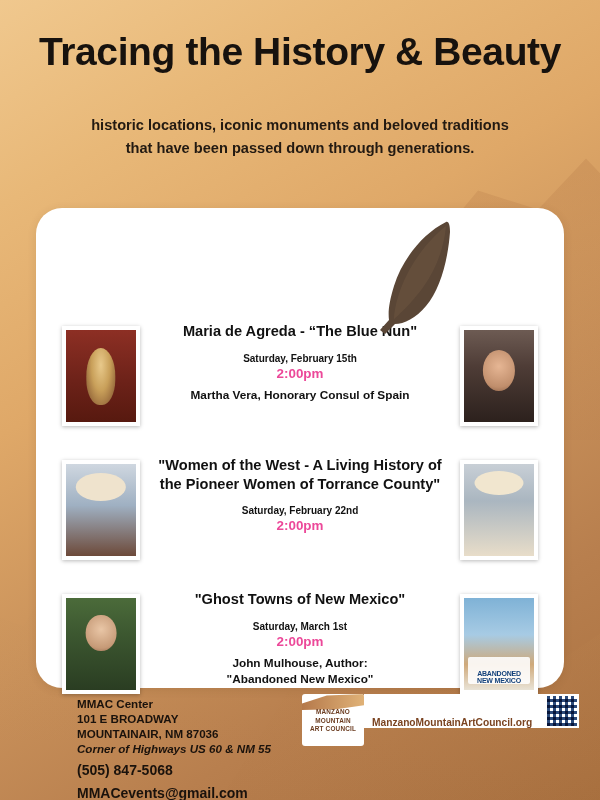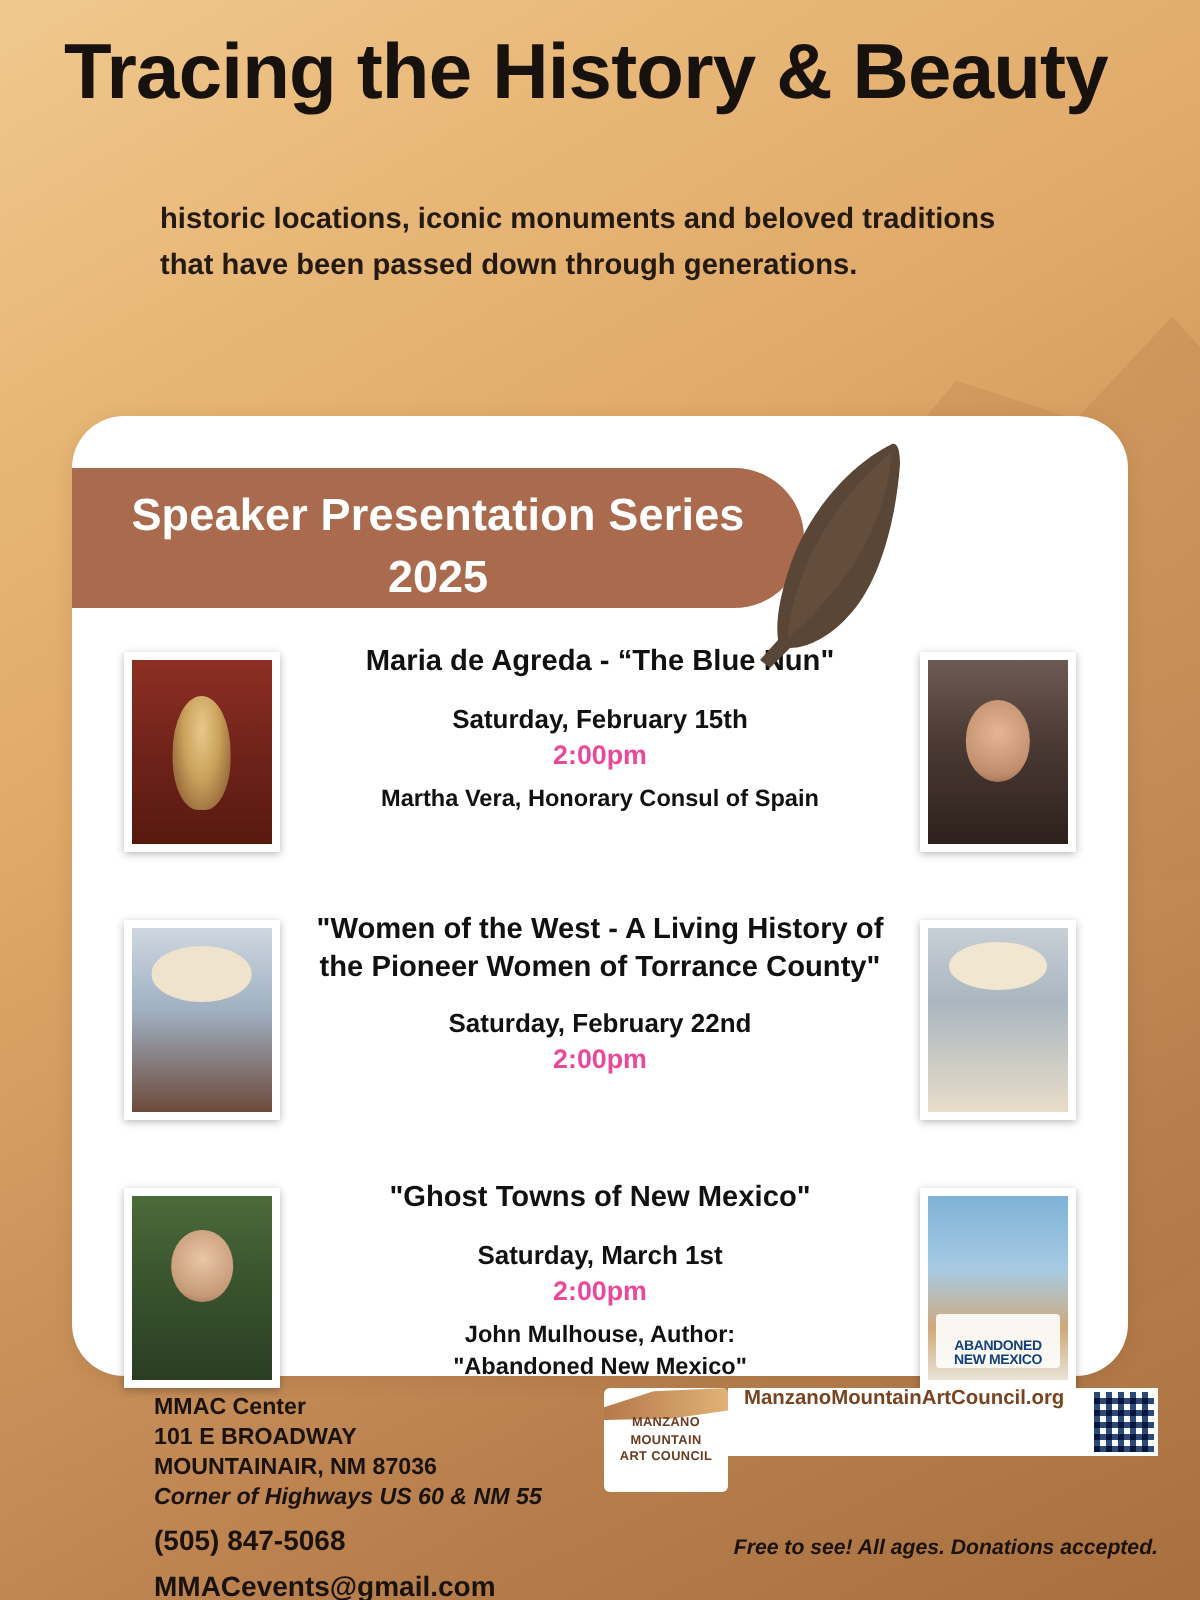--- a/index.html
+++ b/index.html
@@ -46,22 +46,22 @@
     bottom: 0;
     width: 380px;
     height: 260px;
     background: linear-gradient(180deg, rgba(190,135,80,0.22), rgba(160,100,55,0.04));
     clip-path: polygon(0% 100%, 18% 58%, 38% 70%, 56% 40%, 78% 58%, 100% 36%, 100% 100%);
   }
 
   
   .header {
     position: relative;
-    padding: 15px 32px 0 32px;
-    text-align: left;
+    padding: 30px 32px 0 32px;
+    text-align: center;
     z-index: 3;
   }
   .title {
     font-size: 39px;
     line-height: 1.12;
     font-weight: bold;
     color: #17120e;
     letter-spacing: -0.4px;
     margin: 0;
   }
@@ -161,21 +161,21 @@
     top: 2px;
     text-align: center;
   }
   .ev-title {
     font-size: 14.6px;
     font-weight: bold;
     color: #111;
     line-height: 1.28;
   }
   .ev-date {
-    font-size: 13px;
+    font-size: 10px;
     font-weight: bold;
     color: #111;
     margin-top: 11px;
     line-height: 1.3;
   }
   .ev-time {
     font-size: 13.4px;
     font-weight: bold;
     color: #ec4899;
     line-height: 1.3;
@@ -327,21 +327,21 @@
     clip-path: polygon(0 60%, 40% 10%, 100% 0, 100% 70%, 55% 95%, 0 100%);
   }
   .url-bar {
     position: absolute;
     left: 349px;
     top: 6px;
     width: 215px;
     height: 34px;
     background: #ffffff;
     display: flex;
-    align-items: flex-start;
+    align-items: flex-end;
     padding-left: 8px;
     box-sizing: border-box;
   }
   .url-text {
     font-size: 10.2px;
     font-weight: bold;
     color: #7a4320;
   }
   .qr {
     position: absolute;
@@ -381,24 +381,20 @@
     </h1>
     <div class="subtitle">
       <br>
       <span>historic locations, iconic monuments and beloved traditions</span><br>
       <span>that have been passed down through generations.</span>
     </div>
   </div>
 
   <div class="card">
 
-    <div class="banner">
-      <div class="banner-line1">Speaker Presentation Series</div>
-      <div class="banner-line2">2025</div>
-    </div>
 
     <svg class="feather" viewBox="0 0 110 120">
       <path d="M88 6 C 64 18, 44 44, 36 70 C 31 86, 30 96, 31 104 L 22 114 L 27 118 L 37 108 C 46 108, 58 102, 68 90 C 82 74, 90 44, 92 16 C 92 10, 91 5, 88 6 Z" fill="#5a4636"></path>
       <path d="M88 10 C 70 24, 52 48, 43 72 C 38 86, 36 96, 36 103 C 44 96, 56 84, 66 70 C 78 53, 86 32, 88 10 Z" fill="#6d563f" opacity="0.55"></path>
     </svg>
 
     <div class="events">
 
       <div class="event">
         <div class="photo photo-left">
@@ -476,16 +472,15 @@
         <span>ART COUNCIL</span>
       </div>
     </div>
 
     <div class="url-bar">
       <span class="url-text">ManzanoMountainArtCouncil.org</span>
     </div>
 
     <div class="qr"></div>
 
-    <div class="free-text">Free to see!  All ages.  Donations accepted.</div>
   </div>
 
 </div>
 
 </body></html>

